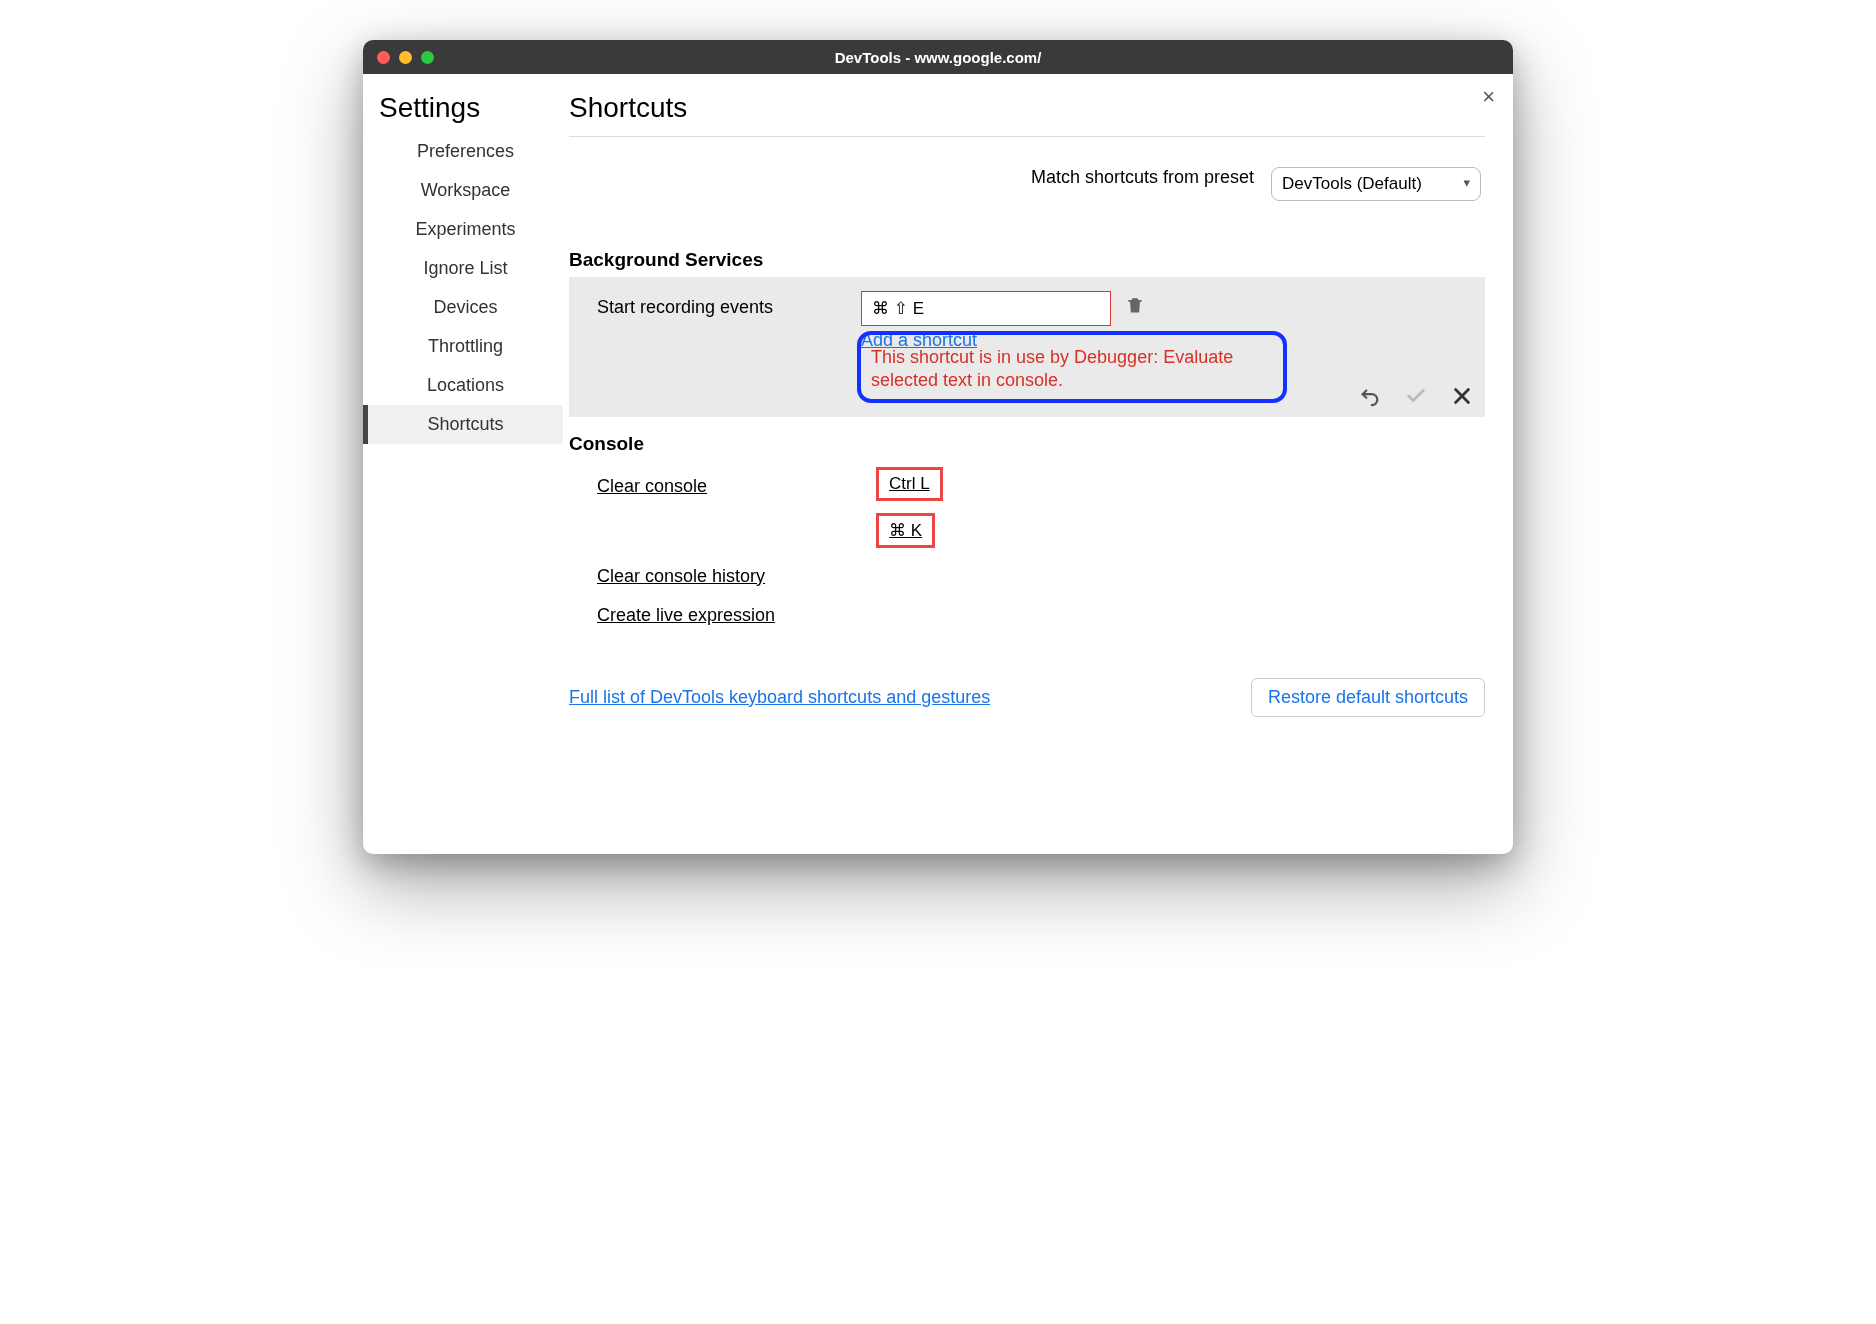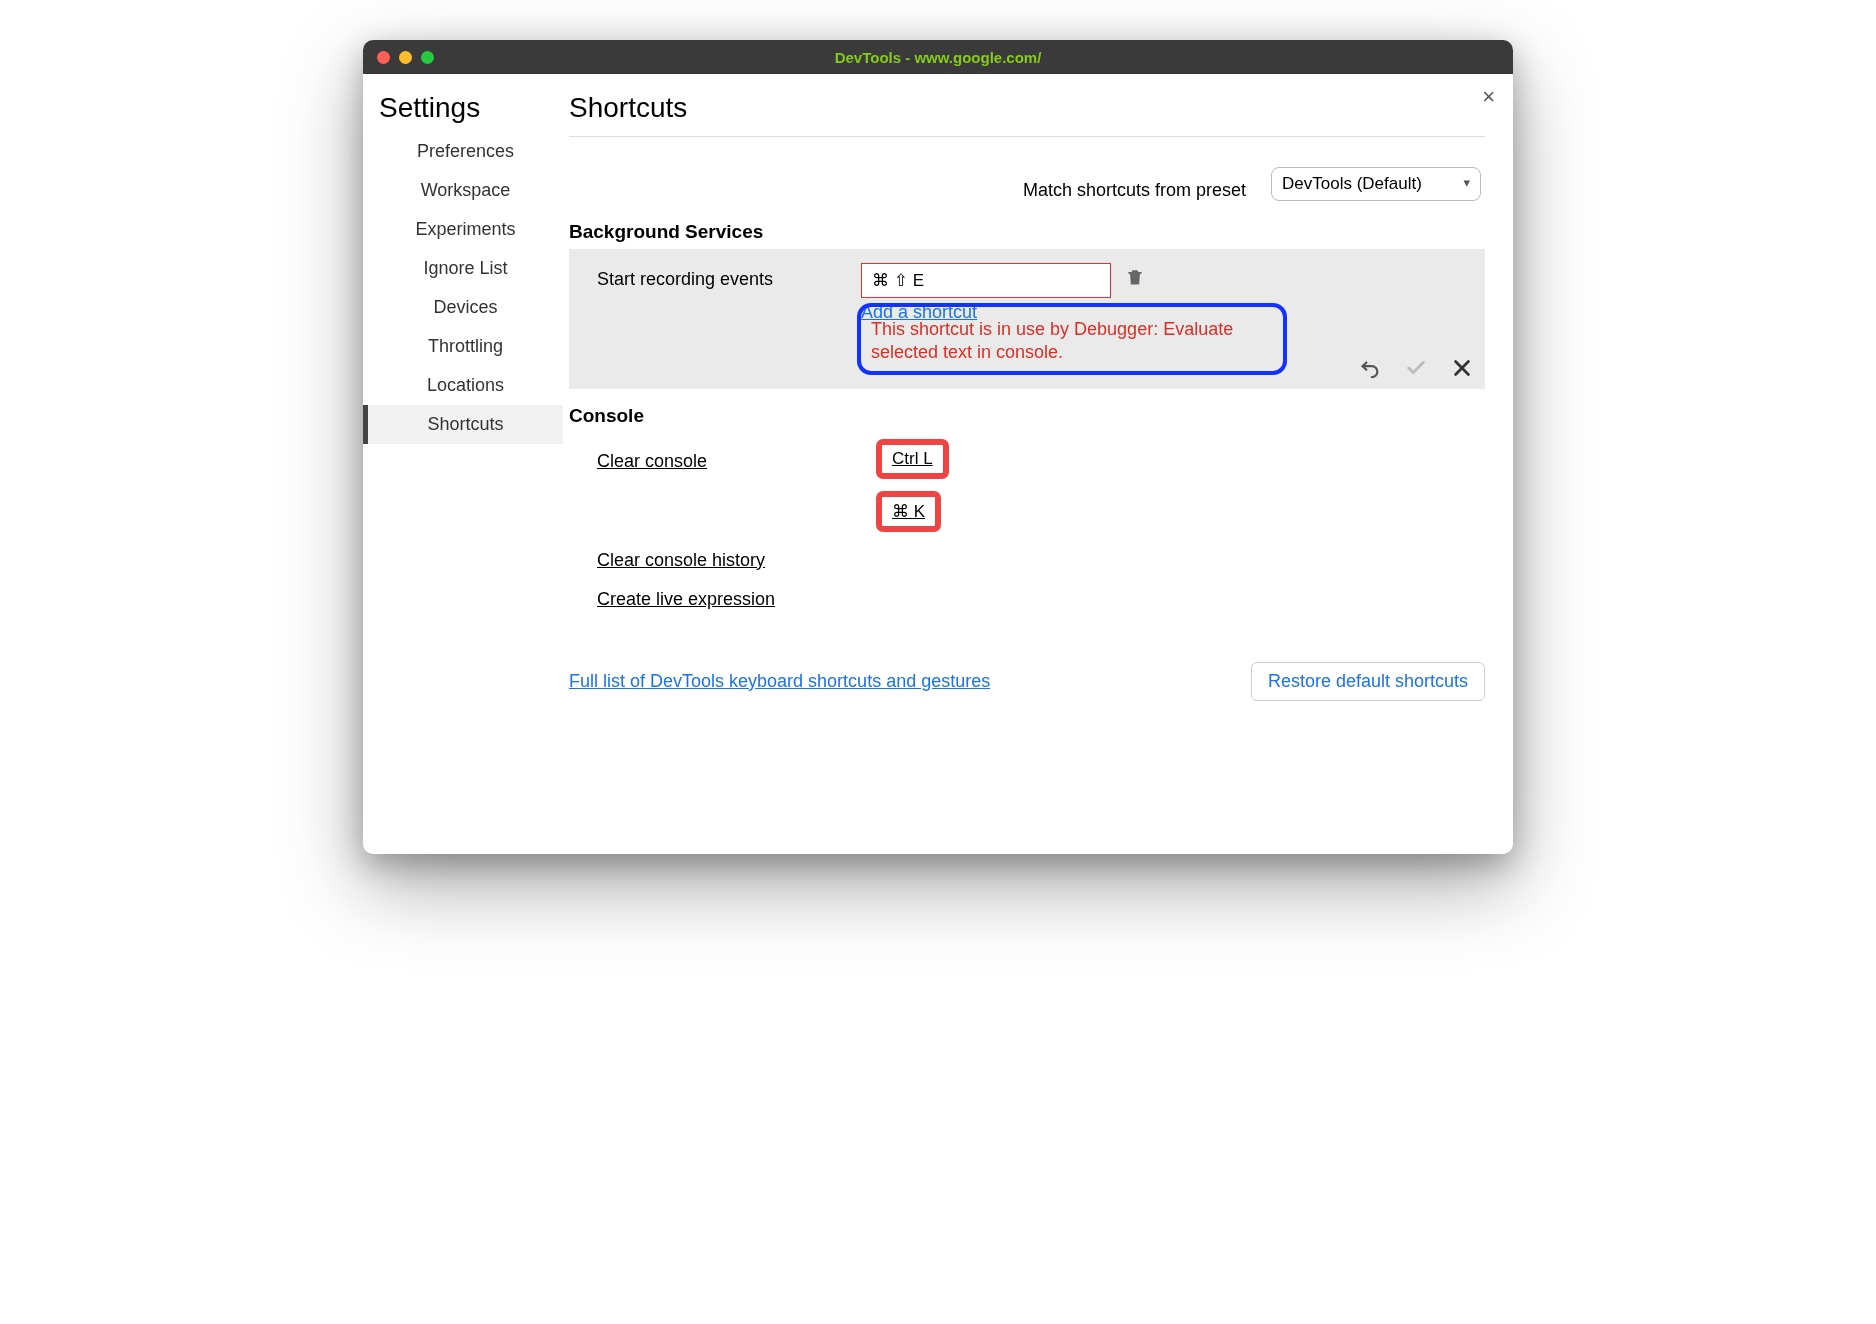--- a/index.html
+++ b/index.html
@@ -14,21 +14,21 @@
     }
     .window {
       width: 1150px;
       border-radius: 10px;
       overflow: hidden;
       box-shadow: 0 30px 80px rgba(0,0,0,.35), 0 10px 30px rgba(0,0,0,.25);
       background: #fff;
     }
     .titlebar {
       background: #3a3a3a;
-      color: #84cc16;
+      color: #ffffff;
       height: 34px;
       display: flex;
       align-items: center;
       position: relative;
       font-size: 15px;
       font-weight: 600;
     }
     .traffic { display: flex; gap: 9px; position: absolute; left: 14px; }
     .dot { width: 13px; height: 13px; border-radius: 50%; }
     .dot.red { background: #ff5f57; }
@@ -52,22 +52,22 @@
     }
     .sidebar-item.active {
       background: #f1f1f1; border-left-color: #444;
     }
     .main { flex: 1; padding: 14px 28px 20px 6px; }
     .main-title {
       font-size: 28px; font-weight: 400; padding: 4px 0 12px;
       border-bottom: 1px solid #ddd; margin-bottom: 30px;
     }
     .preset-row {
-      display: flex; justify-content: flex-end; align-items: flex-end;
-      gap: 25px; margin-bottom: 20px; padding-right: 4px;
+      display: flex; justify-content: flex-end; align-items: flex-start;
+      gap: 17px; margin-bottom: 48px; padding-right: 4px;
     }
     .preset-label { font-size: 18px; }
     .select {
       border: 1px solid #bbb; border-radius: 8px; padding: 6px 28px 6px 10px;
       font-size: 17px; position: relative; background: #fff; cursor: pointer;
       min-width: 210px;
     }
     .select::after {
       content: "▾"; position: absolute; right: 10px; top: 7px; font-size: 13px; color: #555;
     }
@@ -92,21 +92,21 @@
     }
     .edit-actions {
       position: absolute; right: 12px; bottom: 10px; display: flex; gap: 24px;
       color: #666; font-size: 24px; align-items: center;
     }
     .icon-btn { cursor: pointer; display:inline-flex; align-items:center; justify-content:center; }
     .icon-btn svg { width: 22px; height: 22px; }
     .plain-row { display: flex; align-items: center; gap: 29px; padding: 6px 0 6px 28px; text-decoration: underline; }
     .plain-row .row-label { width: 250px; }
     .kbd {
-      background: #fff; border: 6px solid #ef4444; border-radius: 7px;
+      background: #fff; border: 3px solid #ef4444; border-radius: 0;
       padding: 4px 10px; font-size: 17px; display: inline-block;
     }
     .footer {
       display: flex; justify-content: space-between; align-items: center;
       margin-top: 46px;
     }
     .footer-link { color: #1a73e8; text-decoration: underline; font-size: 18px; cursor: pointer; }
     .restore-btn {
       border: 1px solid #ccc; border-radius: 6px; background: #fff;
       color: #1a73e8; font-size: 18px; padding: 8px 16px; cursor: pointer;

